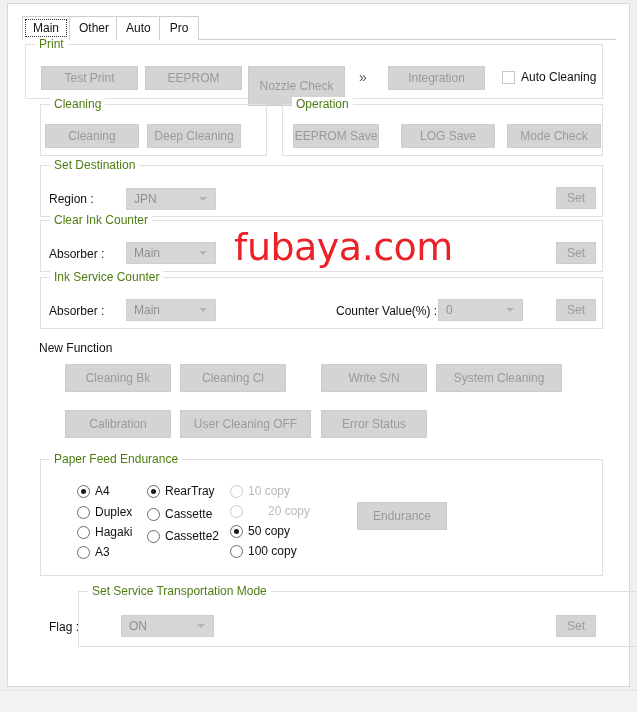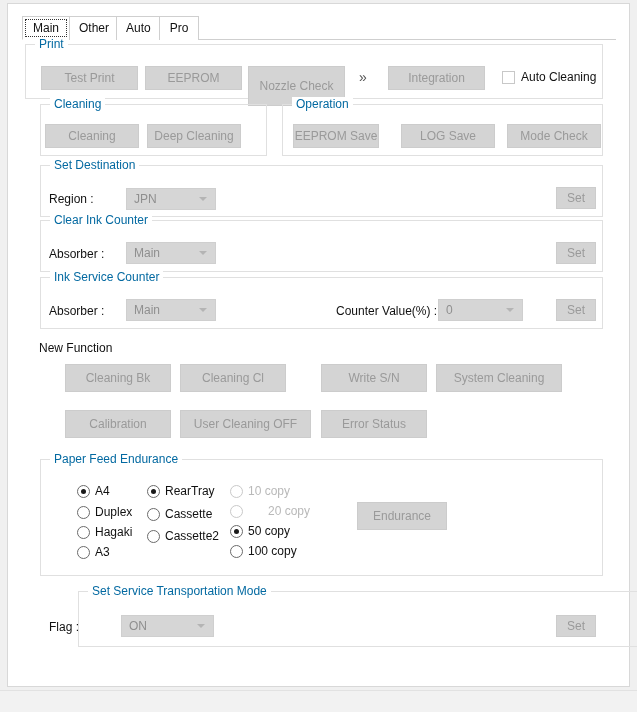--- a/index.html
+++ b/index.html
@@ -81,21 +81,21 @@
     border: 1px solid #e0e0e0;
     box-sizing: border-box;
     background: transparent;
   }
   .group > .legend {
     position: absolute;
     top: -8px; left: 9px;
     background: #ffffff;
     padding: 0 4px;
     font-size: 12px;
-    color: #0369a1;
+    color: #4d7c0f;
     white-space: nowrap;
   }
   .plainlegend {
     position: absolute;
     font-size: 12px;
     color: #111;
     white-space: nowrap;
   }
 
   
@@ -394,16 +394,17 @@
     </div>
     <span class="lbl" style="left:41px; top:616px;">Flag :</span>
     <div class="combo" style="left:113px; top:611px; width:93px; height:22px;">
       <span>ON</span>
       <span class="arrow"></span>
     </div>
     <div class="btn" style="left:548px; top:611px; width:40px; height:22px;">
       <span>Set</span>
     </div>
 
+    <div id="watermark">fubaya.com</div>
 
   </div>
   <div id="bottom-strip"></div>
 </div>
 
 </body></html>

